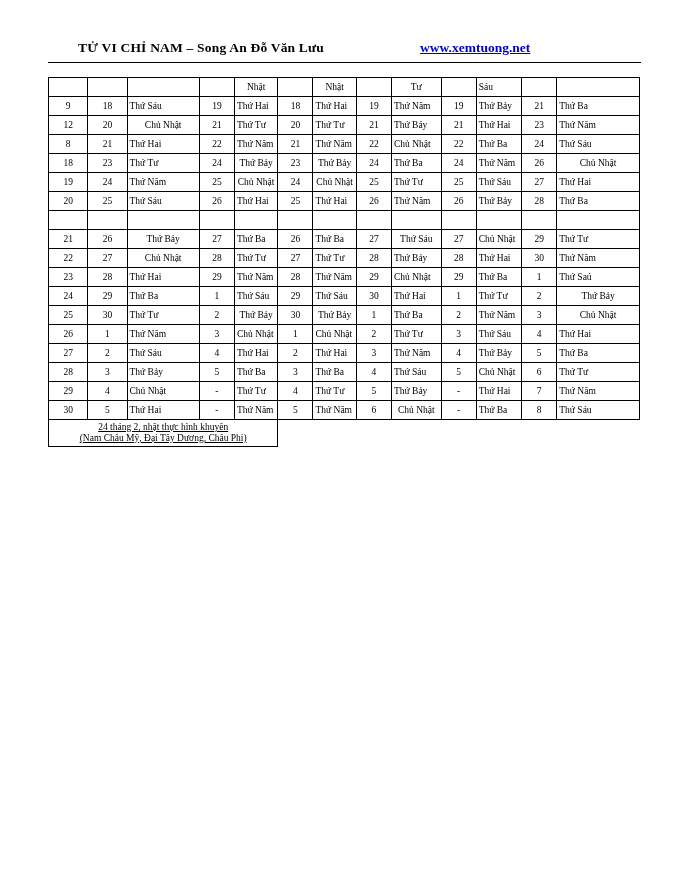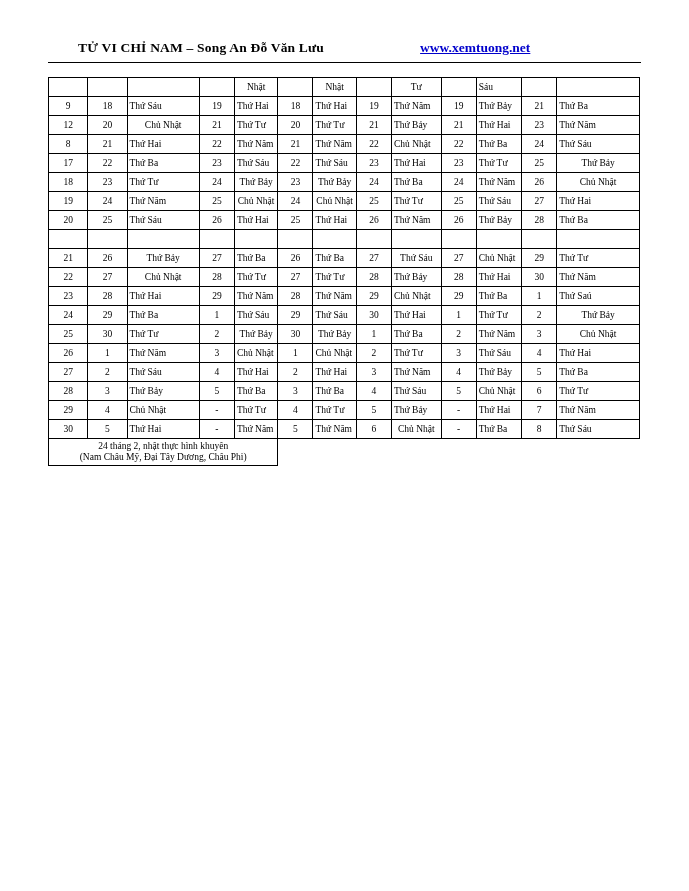--- a/index.html
+++ b/index.html
@@ -86,21 +86,21 @@
     border-bottom: 1px solid #000;
   }
   .tall td { height: 28px; }
   .big { font-size: 11.5px; }
   .note-cell {
     text-align: center;
     font-size: 9.5px;
     line-height: 1.5;
     padding: 5px 4px;
   }
-  .note-line { display: block; }
+  .note-line { display: block; text-decoration: underline; }
   .none { border: none !important; }
 </style>
 </head>
 <body>
 
 <div class="page">
 
   <div class="header">
     <span class="header-title">TỬ VI CHỈ NAM – Song An Đỗ Văn Lưu</span>
     <a class="header-link" href="#">www.xemtuong.net</a>
@@ -180,35 +180,20 @@
         <td class="num">21</td>
         <td class="day day-left">Thứ Năm</td>
         <td class="num">22</td>
         <td class="day day-left">Chủ Nhật</td>
         <td class="num">22</td>
         <td class="day day-left">Thứ Ba</td>
         <td class="num">24</td>
         <td class="day day-w day-left">Thứ Sáu</td>
       </tr>
       <tr class="tall">
-        <td class="num">17</td>
-        <td class="num">22</td>
-        <td class="day day-left">Thứ Ba</td>
-        <td class="num">23</td>
-        <td class="day day-left">Thứ Sáu</td>
-        <td class="num">22</td>
-        <td class="day day-left">Thứ Sáu</td>
-        <td class="num">23</td>
-        <td class="day day-left">Thứ Hai</td>
-        <td class="num">23</td>
-        <td class="day day-left">Thứ Tư</td>
-        <td class="num">25</td>
-        <td class="day day-w">Thứ Bảy</td>
-      </tr>
-      <tr class="tall">
         <td class="num">18</td>
         <td class="num">23</td>
         <td class="day day-left">Thứ Tư</td>
         <td class="num">24</td>
         <td class="day">Thứ Bảy</td>
         <td class="num">23</td>
         <td class="day">Thứ  Bảy</td>
         <td class="num">24</td>
         <td class="day day-left">Thứ Ba</td>
         <td class="num">24</td>

